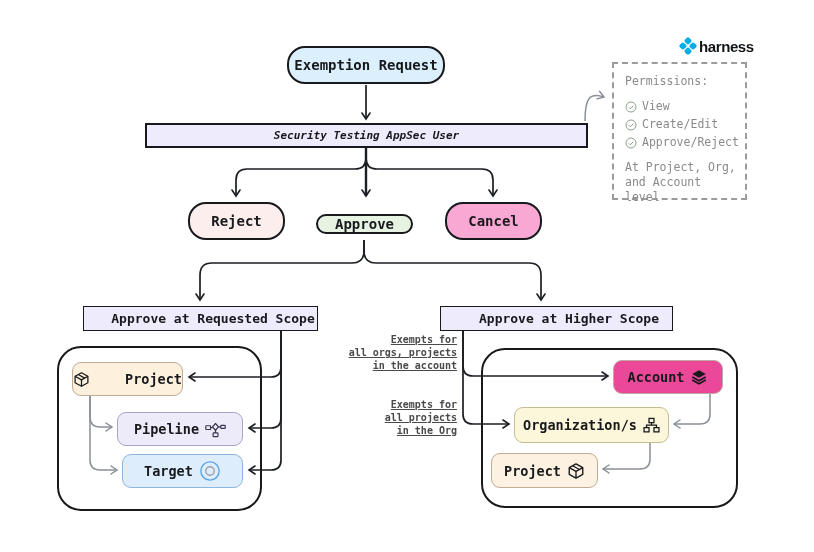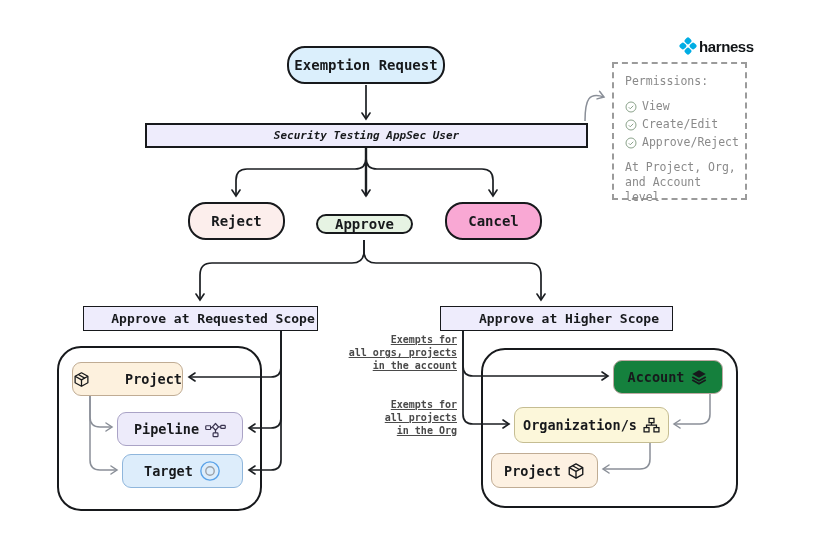--- a/index.html
+++ b/index.html
@@ -18,21 +18,21 @@
   .scope-header{border:1.6px solid #17191c;background:#eeecfc;font-size:13px;padding-left:25px;}
   .chip{border-radius:9px;font-size:13.5px;gap:6px;}
   .chip svg{flex:0 0 auto;}
   .fill-exemption{background:#dbeffc;}
   .fill-reject{background:#fceeec;}
   .fill-approve{background:#e6f3e3;}
   .fill-cancel{background:#f9a8d4;}
   .fill-project{background:#fdf1de;border:1.4px solid #c0ac94;justify-content:space-between;}
   .fill-pipeline{background:#edebfa;border:1.4px solid #aaa3c6;}
   .fill-target{background:#ddedfb;border:1.4px solid #8fb6dc;}
-  .fill-account{background:#15803d;border:1.4px solid #bfa9a4;}
+  .fill-account{background:#ec4899;border:1.4px solid #bfa9a4;}
   .fill-org{background:#fcf7da;border:1.4px solid #c5bd92;}
   .fill-projects{background:#fdf1e2;border:1.4px solid #c0ac94;}
   
   .annotation{z-index:3;font-size:10px;line-height:13px;text-align:right;color:#4a4a4a;font-weight:600;text-decoration:underline;}
   
   .perm-panel{z-index:3;border:2px dashed #9b9b9b;color:#8a8a8a;font-size:11.5px;
       padding:10px 8px 8px 11px;line-height:15px;background:#ffffff;}
   .perm-title{margin-bottom:10px;}
   .perm-item{display:flex;align-items:center;gap:5px;margin-bottom:3px;}
   .perm-footer{margin-top:10px;}

